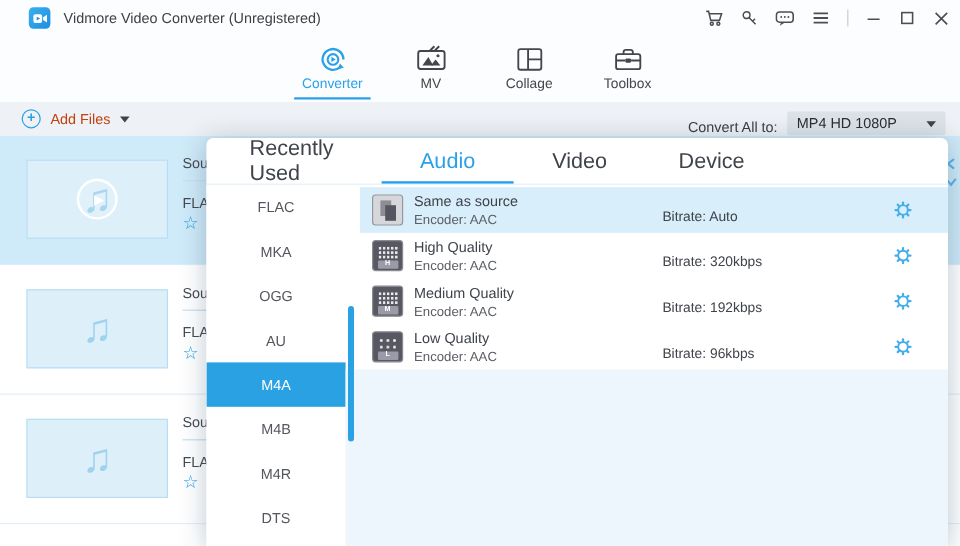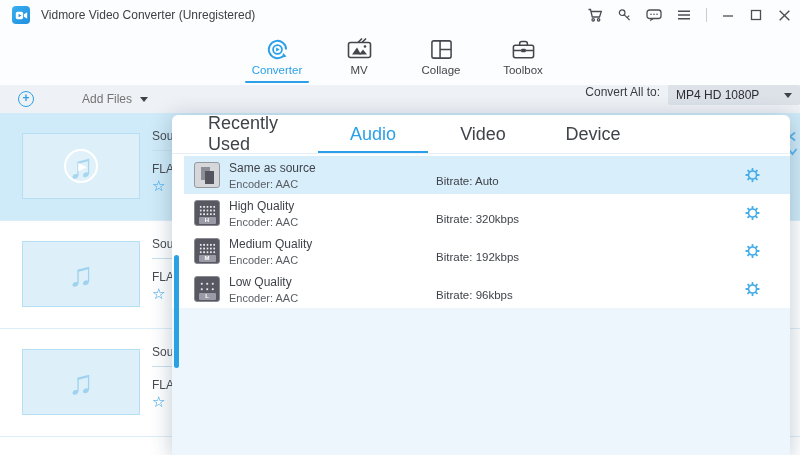--- a/index.html
+++ b/index.html
@@ -1,45 +1,45 @@
 <!DOCTYPE html>
 <html><head>
 <meta charset="utf-8">
 <style>
   * { margin:0; padding:0; box-sizing:border-box; }
   html,body { width:800px; height:455px; overflow:hidden; }
   body { font-family:"Liberation Sans","DejaVu Sans",sans-serif; background:#fff; }
   .app { position:relative; width:800px; height:455px; background:#fff; overflow:hidden; }
 
   
-  .titlebar { height:30px; display:flex; align-items:center; padding-left:12px; background:#fcfdfe; position:relative; }
+  .titlebar { height:30px; display:flex; align-items:center; padding-left:24px; background:#fcfdfe; position:relative; }
   .app-icon { width:18px; height:18px; border-radius:4px; background:linear-gradient(135deg,#3aaff0,#1d8fe0); display:flex; align-items:center; justify-content:center; }
   .win-title { font-size:12px; color:#3e4146; margin-left:11px; }
   .tb-icons { position:absolute; right:8px; top:0; height:30px; display:flex; align-items:center; gap:14px; color:#4b4e54; }
   .tbi { display:flex; align-items:center; cursor:default; }
   .tb-sep { width:1px; height:14px; background:#c9ccd1; }
 
   
   .navbar { height:55px; background:#fcfdfe; display:flex; justify-content:center; align-items:flex-start; gap:4px; padding-top:6px; }
   .nav-tab { position:relative; width:78px; height:46px; display:flex; flex-direction:column; align-items:center; justify-content:flex-start; color:#43464c; cursor:pointer; }
   .nav-ic { height:26px; display:flex; align-items:center; }
   .nav-lbl { font-size:11.5px; margin-top:2px; }
   .nav-tab.active { color:#2ba0e8;text-align:center; }
   .nav-tab.active::after { content:''; position:absolute; left:7px; right:7px; bottom:-1px; height:2px; background:#2ba0e8; border-radius:2px; }
 
   
   .toolbar { position:relative; height:28px; background:#eef1f5; display:flex; align-items:center; }
   .add-files { display:flex; align-items:center; gap:8px; margin-left:18px; cursor:pointer; }
   .plus-circle { width:16px; height:16px; border-radius:50%; border:1.5px solid #2ba0e8; color:#2ba0e8; font-size:12px; line-height:13px; text-align:center; font-weight:bold; }
-  .add-lbl { font-size:12px; color:#737373;margin-left:40px; }
+  .add-lbl { font-size:12px; color:#c2410c; }
   .caret { width:0; height:0; border-left:4px solid transparent; border-right:4px solid transparent; border-top:5px solid #3f4348; display:inline-block; }
   .mid-tabs { position:absolute; left:322px; top:0; height:28px; display:flex; align-items:center; gap:26px; }
   .pill { background:#e1e5ea; border-radius:11px; height:22px; line-height:22px; padding:0 18px; font-size:12px; color:#3a3d42; cursor:pointer; }
   .plain-tab { font-size:12px; color:#3a3d42; cursor:pointer; }
-  .right-tools { position:absolute; right:0; top:0; height:28px; display:flex; align-items:flex-start; gap:8px; }
+  .right-tools { position:absolute; right:12px; top:0; height:28px; display:flex; align-items:flex-end; gap:8px; }
   .cvt-lbl { font-size:12px; color:#3a3d42; }
   .dropdown { width:132px; height:20px; background:#dde2e8; border-radius:2px; display:flex; align-items:center; padding:0 8px; cursor:pointer; }
   .dd-val { font-size:12px; color:#2b2e33; font-weight:normal; flex:1; }
 
   
   .file-list { position:absolute; left:0; top:113px; width:800px; bottom:0; background:#fff; }
   .file-row { position:relative; height:108px; border-bottom:1px solid #dcedf7; background:#fff; cursor:pointer; }
   .file-row.hl { background:#cfeaf8; }
   .thumb { position:absolute; left:22px; top:20px; width:118px; height:66px; background:#ddf0fa; border:1px solid #b7dff4; display:flex; align-items:center; justify-content:center; }
   .note { font-size:34px; color:#9ed2ee; line-height:1; }
@@ -257,20 +257,30 @@
   </div>
 
   <div class="popup">
     <div class="ptabs">
       <div class="ptab">Recently Used</div>
       <div class="ptab active">Audio</div>
       <div class="ptab">Video</div>
       <div class="ptab">Device</div>
     </div>
     <div class="pbody">
+      <div class="fmt-col">
+        <div class="fmt-item">FLAC</div>
+        <div class="fmt-item">MKA</div>
+        <div class="fmt-item">OGG</div>
+        <div class="fmt-item">AU</div>
+        <div class="fmt-item selected">M4A</div>
+        <div class="fmt-item">M4B</div>
+        <div class="fmt-item">M4R</div>
+        <div class="fmt-item">DTS</div>
+      </div>
       <div class="gutter">
         <div class="scroll-thumb"></div>
       </div>
       <div class="preset-col">
 
         <div class="preset-row selected">
           <div class="p-icon icon-src">
               <span class="sq1"></span>
               <span class="sq2"></span>
             </div>

